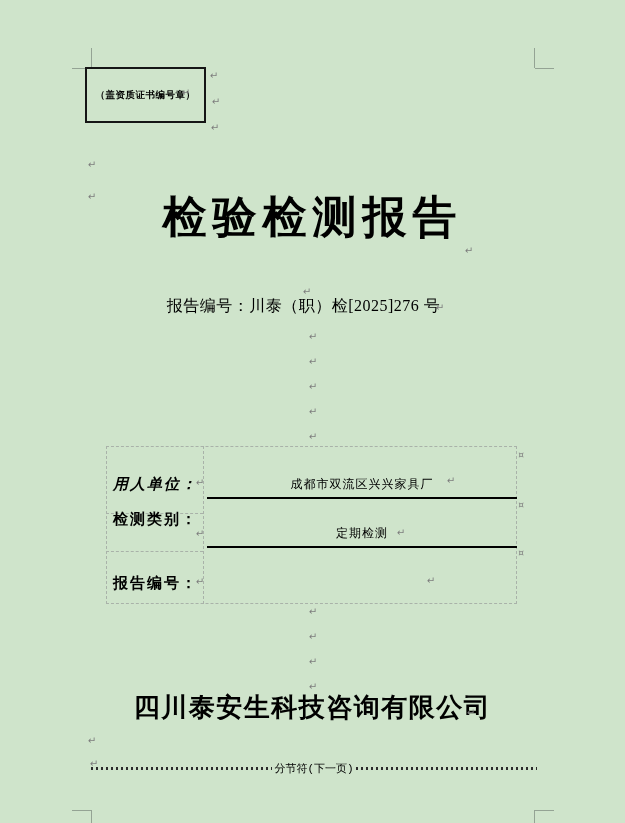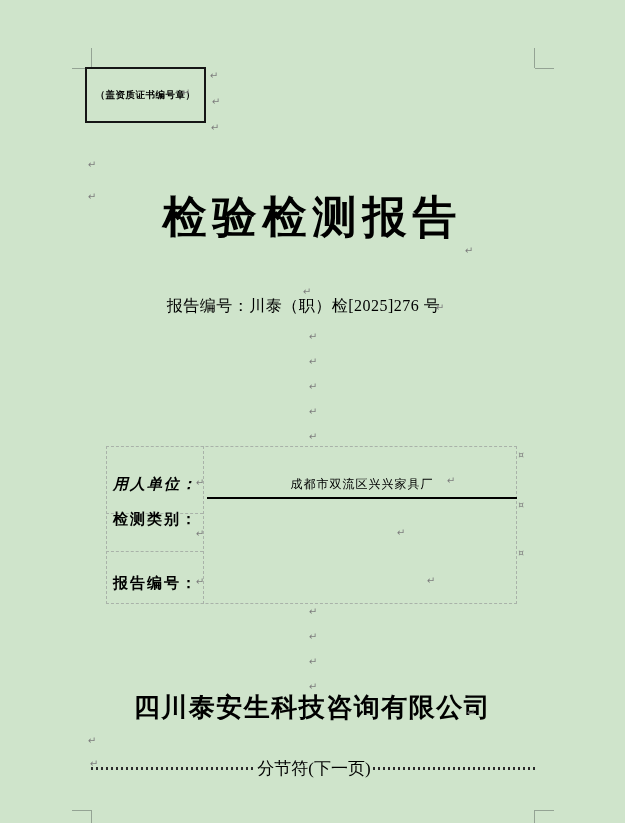--- a/index.html
+++ b/index.html
@@ -70,22 +70,22 @@
   }
 
   
   .section-break{
     position:absolute;left:91px;top:761px;width:446px;height:15px;
     display:flex;align-items:center;
   }
   .sb-line{flex:1;height:3px;
     background:repeating-linear-gradient(90deg,#2a2a2a 0 2px,transparent 2px 5px);}
   .sb-label{
-    padding:0 2px;font-size:17px;white-space:nowrap;
-    font-family:Liberation Serif, serif;
+    padding:0 2px;font-size:11px;white-space:nowrap;
+    font-family:Liberation Mono, monospace;
   }
 
   
   .fmark{
     position:absolute;color:#7d7d7d;font-size:10px;line-height:10px;
     font-family:"DejaVu Sans",sans-serif;transform:translate(-50%,-50%);
     user-select:none;
   }
   .rowend{font-size:9px;}
 </style>
@@ -112,20 +112,21 @@
 <div class="form-table">
   <div class="grid-outer"></div>
   <div class="grid-vline"></div>
   <div class="grid-hline1"></div>
   <div class="grid-hline2"></div>
 
   <div class="field-label" style="top:30px;font-style:italic;">用人单位：</div>
   <div class="field-value val-r1">成都市双流区兴兴家具厂</div>
 
   <div class="field-label" style="top:65px;font-family:Liberation Serif, serif;">检测类别：</div>
+  <div class="field-value val-r2">定期检测</div>
 
   <div class="field-label" style="top:129px;">报告编号：</div>
 </div>
 
 <div class="company">四川泰安生科技咨询有限公司</div>
 
 <div class="section-break">
   <div class="sb-line"></div>
   <div class="sb-label">分节符(下一页)</div>
   <div class="sb-line"></div>

